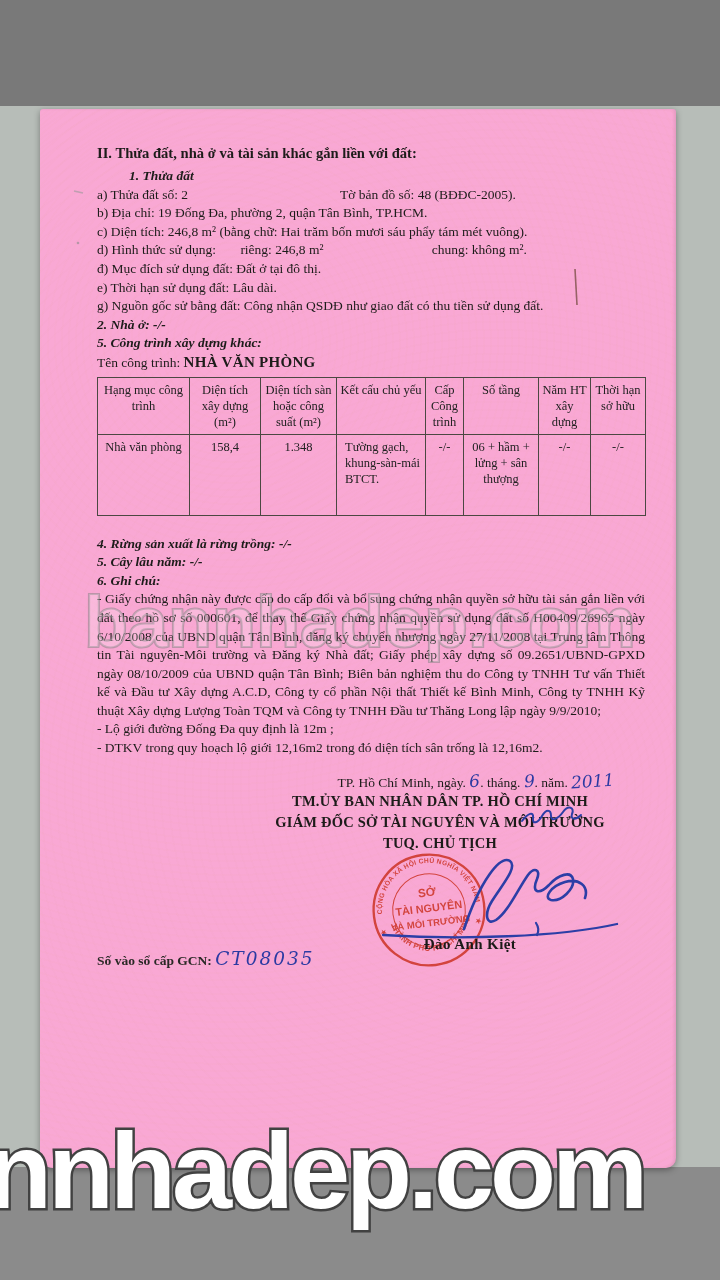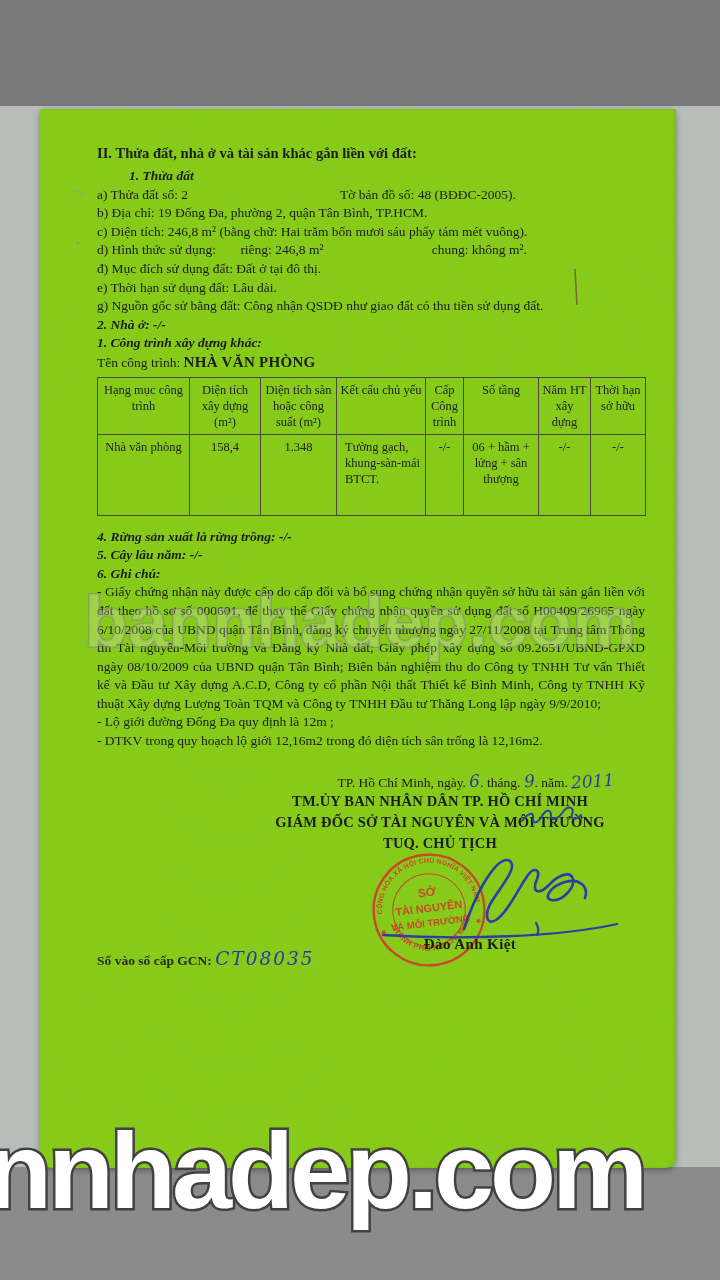--- a/index.html
+++ b/index.html
@@ -2,31 +2,31 @@
 <html><head>
 <meta charset="utf-8">
 <style>
   html,body{margin:0;padding:0;}
   body{width:720px;height:1280px;overflow:hidden;background:#7a7a7a;
        font-family:"Liberation Serif","DejaVu Serif",serif;}
   .photo{position:relative;width:720px;height:1280px;overflow:hidden;}
   .bar-top{position:absolute;left:0;top:0;width:720px;height:106px;background:#797979;border-bottom:2px solid #6c6c6c;}
   .scan-bed{position:absolute;left:0;top:106px;width:720px;height:1063px;background:#b7bdb8;}
   .bar-bottom{position:absolute;left:0;top:1167px;width:720px;height:113px;background:#8b8b8b;}
-  .page{position:absolute;left:40px;top:109px;width:636px;height:1059px;background:#84cc16;
+  .page{position:absolute;left:40px;top:109px;width:636px;height:1059px;background:#f9a8d4;
         border-radius:3px 3px 10px 13px;box-shadow:0 2px 6px rgba(0,0,0,.35), inset -2px 0 3px rgba(0,0,0,.08);
         overflow:hidden;}
   .page::before{content:"";position:absolute;inset:0;pointer-events:none;
         background:
           repeating-radial-gradient(circle at 30% 22%, rgba(235,160,150,.05) 0 2px, transparent 2px 7px),
           repeating-radial-gradient(circle at 72% 64%, rgba(220,150,150,.04) 0 2px, transparent 2px 8px);}
   .content{position:absolute;left:57px;top:35px;width:548px;color:#1d1c1a;font-size:13.5px;line-height:18.6px;}
   .h-ii{font-weight:bold;font-size:14.6px;line-height:19px;}
   .sec{font-weight:bold;font-style:italic;}
-  .mt4{margin-top:4px;margin-left:32px;} .mt6{margin-top:12px;font-style:italic;}
+  .mt4{margin-top:4px;margin-left:32px;} .mt6{margin-top:19px;font-style:italic;}
   .two-col{display:flex;}
   .two-col .lft{width:243px;flex:none;}
   .d-line .lbl{display:inline-block;width:140px;}
   .d-line .rg{display:inline-block;width:188px;}
   .name-line b{font-size:15px;letter-spacing:.3px;}
   table.props{border-collapse:collapse;table-layout:fixed;width:548px;margin-top:4px;
         font-size:12.5px;line-height:16px;color:#222;}
   table.props td,table.props th{border:1px solid #4b4842;font-weight:normal;text-align:center;
         vertical-align:top;padding:4px 3px;}
   table.props th{vertical-align:top;}
@@ -73,21 +73,21 @@
       <div class="d-line">
         <span class="lbl">d) Hình thức sử dụng:</span>
         <span class="rg">riêng: 246,8 m²</span>
         <span>chung: không m².</span>
       </div>
       <div>đ) Mục đích sử dụng đất: Đất ở tại đô thị.</div>
       <div>e) Thời hạn sử dụng đất: Lâu dài.</div>
       <div>g) Nguồn gốc sử bằng đất: Công nhận QSDĐ như giao đất có thu tiền sử dụng đất.</div>
 
       <div class="sec">2. Nhà ở: -/-</div>
-      <div class="sec">1. Công trình xây dựng khác:</div>
+      <div class="sec">5. Công trình xây dựng khác:</div>
       <div class="name-line">
         <span>Tên công trình:</span>
         <b>NHÀ VĂN PHÒNG</b>
       </div>
 
       <table class="props">
         <colgroup>
           <col style="width:92px">
             <col style="width:71px">
             <col style="width:76px">

